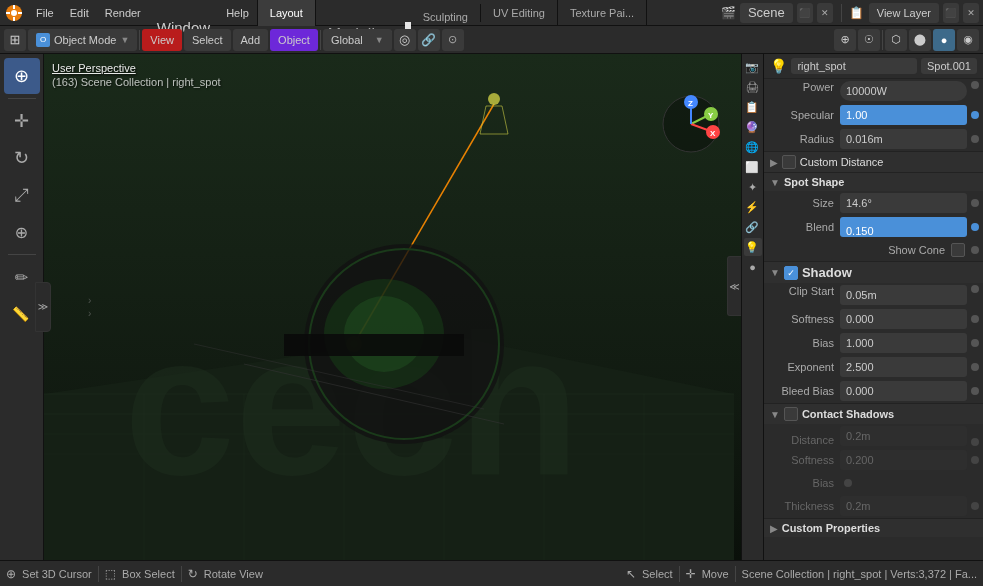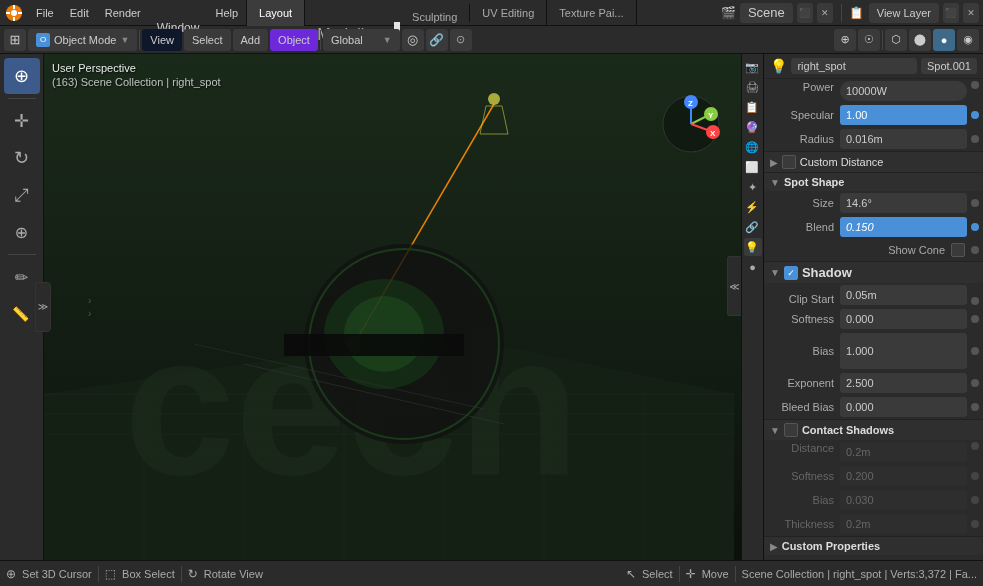--- a/index.html
+++ b/index.html
@@ -20,21 +20,21 @@
       <rect x="8" y="1" width="2" height="4" fill="#fff"></rect>
       <rect x="8" y="13" width="2" height="4" fill="#fff"></rect>
       <rect x="1" y="8" width="4" height="2" fill="#fff"></rect>
       <rect x="13" y="8" width="4" height="2" fill="#fff"></rect>
     </svg>
   </div>
 
   <div style="padding:0 8px; height:26px; line-height:26px; color:#ccc; font-size:11px; cursor:pointer;">File</div>
   <div style="padding:0 8px; height:26px; line-height:26px; color:#ccc; font-size:11px; cursor:pointer;">Edit</div>
   <div style="padding:0 8px; height:26px; line-height:26px; color:#ccc; font-size:11px; cursor:pointer;">Render</div>
-  <div style="padding:0 8px; height:16px; line-height:26px; color:#ccc; font-size:12px; cursor:pointer;margin-top:20px;">Window</div>
+  <div style="padding:0 8px; height:16px; line-height:26px; color:#ccc; font-size:15px; cursor:pointer;margin-top:20px;">Window</div>
   <div style="padding:0 8px; height:26px; line-height:26px; color:#ccc; font-size:11px; cursor:pointer;">Help</div>
 
   <div style="padding:0 12px; height:26px; line-height:26px; color:#fff; font-size:11px; cursor:pointer; background:#3c3c3c; border-right:1px solid #111; border-left:1px solid #111;">Layout</div>
   <div style="padding:0 12px; height:26px; line-height:26px; color:#aaa; font-size:16px; cursor:pointer; border-right:6px solid #e5e5e5;margin-top:44px;">Modeling</div>
   <div style="padding:0 12px; height:18px; line-height:26px; color:#aaa; font-size:11px; cursor:pointer; border-right:1px solid #111;">Sculpting</div>
   <div style="padding:0 12px; height:26px; line-height:26px; color:#aaa; font-size:11px; cursor:pointer; border-right:1px solid #111;">UV Editing</div>
   <div style="padding:0 12px; height:26px; line-height:26px; color:#aaa; font-size:11px; cursor:pointer; border-right:1px solid #111;">Texture Pai...</div>
 
   <div style="margin-left:auto; display:flex; align-items:center; gap:4px; padding:0 4px;">
     <div style="color:#e87d0d; font-size:12px;">🎬</div>
@@ -50,27 +50,27 @@
 </div>
 
 <div id="toolbar-row" style="display:flex; align-items:center; height:28px; background:#2b2b2b; border-bottom:1px solid #111; gap:2px; padding:0 4px;">
   <div style="width:22px; height:22px; display:flex; align-items:center; justify-content:center; background:#3a3a3a; border-radius:3px; cursor:pointer; font-size:13px; color:#ccc;">⊞</div>
   <div style="height:22px; display:flex; align-items:center; padding:0 8px; background:#3a3a3a; border-radius:3px; cursor:pointer; font-size:11px; color:#ccc; gap:4px;">
     <span style="width:14px; height:14px; background:#4a90d9; border-radius:2px; display:flex; align-items:center; justify-content:center; font-size:8px; color:#fff;">O</span>
     <span>Object Mode</span>
     <span style="font-size:9px; color:#888;">▼</span>
   </div>
   <div style="width:1px; height:20px; background:#444;"></div>
-  <div style="height:22px; display:flex; align-items:center; padding:0 8px; background:#0f172a; border-radius:3px; cursor:pointer; font-size:11px; color:#ccc;">View</div>
+  <div style="height:22px; display:flex; align-items:center; padding:0 8px; background:#b91c1c; border-radius:3px; cursor:pointer; font-size:11px; color:#ccc;">View</div>
   <div style="height:22px; display:flex; align-items:center; padding:0 8px; background:#3a3a3a; border-radius:3px; cursor:pointer; font-size:11px; color:#ccc;">Select</div>
   <div style="height:22px; display:flex; align-items:center; padding:0 8px; background:#3a3a3a; border-radius:3px; cursor:pointer; font-size:11px; color:#ccc;">Add</div>
   <div style="height:22px; display:flex; align-items:center; padding:0 8px; background:#6d28d9; border-radius:3px; cursor:pointer; font-size:11px; color:#ccc;">Object</div>
   <div style="width:1px; height:20px; background:#444;"></div>
 
-  <div style="height:22px; display:flex; align-items:center; padding:0 8px; background:#3a3a3a; border-radius:3px; cursor:pointer; font-size:11px; color:#ccc; gap:20px;">
+  <div style="height:22px; display:flex; align-items:center; padding:0 8px; background:#3a3a3a; border-radius:3px; cursor:pointer; font-size:11px; color:#ccc; gap:12px;">
     <span>Global</span>
     <span style="font-size:9px; color:#888;">▼</span>
   </div>
 
   <div style="width:22px; height:22px; display:flex; align-items:center; justify-content:center; background:#3a3a3a; border-radius:3px; cursor:pointer; font-size:13px; color:#ccc;">◎</div>
   <div style="width:22px; height:22px; display:flex; align-items:center; justify-content:center; background:#3a3a3a; border-radius:3px; cursor:pointer; font-size:12px; color:#aaa;">🔗</div>
   <div style="width:22px; height:22px; display:flex; align-items:center; justify-content:center; background:#3a3a3a; border-radius:3px; cursor:pointer; font-size:11px; color:#aaa;">⊙</div>
   <div style="flex:1;"></div>
 
   <div style="width:22px; height:22px; display:flex; align-items:center; justify-content:center; background:#3a3a3a; border-radius:3px; cursor:pointer; font-size:11px; color:#ccc;">⊕</div>
@@ -144,21 +144,21 @@
       <rect x="240" y="280" x2="420" y2="305" fill="#0a0a0a" opacity="0.9" width="180" height="22"></rect>
 
       <line x1="200" y1="310" x2="460" y2="370" stroke="#333" stroke-width="1" opacity="0.6"></line>
       <line x1="150" y1="290" x2="440" y2="355" stroke="#333" stroke-width="1" opacity="0.5"></line>
 
       <circle cx="450" cy="45" r="6" fill="#cccc44" opacity="0.8"></circle>
       <polygon points="442,52 458,52 464,80 436,80" fill="none" stroke="#cccc44" stroke-width="1" opacity="0.6"></polygon>
 
     </svg>
 
-    <div style="position:absolute; top:8px; left:8px; color:#fff; font-size:11px; opacity:0.9; text-shadow: 1px 1px 2px #000;">User Perspective</div>
+    <div style="position:absolute; top:8px; left:8px; color:#fff; font-size:11px; opacity:0.9; text-shadow: 1px 1px 2px #000; text-decoration: underline;">User Perspective</div>
     <div style="position:absolute; top:22px; left:8px; color:#fff; font-size:11px; opacity:0.7; text-shadow: 1px 1px 2px #000;">(163) Scene Collection | right_spot</div>
 
     <div style="position:absolute; top:40px; right:20px; width:60px; height:60px;">
       <svg width="60" height="60" viewBox="0 0 60 60">
         <circle cx="30" cy="30" r="28" fill="rgba(0,0,0,0.3)" stroke="#333" stroke-width="1"></circle>
 
         <line x1="30" y1="30" x2="50" y2="20" stroke="#88cc44" stroke-width="2"></line>
         <circle cx="50" cy="20" r="7" fill="#88cc44"></circle>
         <text x="47" y="24" font-size="8" fill="#fff" font-weight="bold">Y</text>
 
@@ -240,57 +240,57 @@
     <div style="display:flex; align-items:center; padding:2px 4px; min-height:22px;">
       <div style="color:#aaa; font-size:11px; min-width:72px; text-align:right; padding-right:6px;">Size</div>
       <div style="flex:1; background:#3a3a3a; border-radius:3px; height:20px; display:flex; align-items:center; padding:0 6px; font-size:11px; color:#ccc;">
         <span>14.6°</span>
       </div>
       <div style="width:8px; height:8px; border-radius:50%; background:#555; margin-left:4px; cursor:pointer;"></div>
     </div>
 
     <div style="display:flex; align-items:center; padding:2px 4px; min-height:22px;">
       <div style="color:#aaa; font-size:11px; min-width:72px; text-align:right; padding-right:6px;">Blend</div>
-      <div style="flex:1; background:#4a90d9; border-radius:3px; height:20px; display:flex; align-items:center; padding:0 6px; font-size:11px; color:#fff;font-style:italic;">
+      <div style="flex:1; background:#4a90d9; border-radius:3px; height:20px; display:flex; align-items:flex-end; padding:0 6px; font-size:11px; color:#fff;">
         <span>0.150</span>
       </div>
       <div style="width:8px; height:8px; border-radius:50%; background:#4a90d9; margin-left:4px; cursor:pointer;"></div>
     </div>
 
     <div style="display:flex; align-items:center; padding:2px 4px; min-height:22px; justify-content:flex-end; gap:6px;">
       <div style="color:#aaa; font-size:11px;">Show Cone</div>
       <div style="width:14px; height:14px; border:1px solid #555; background:#3a3a3a; border-radius:2px; cursor:pointer;"></div>
       <div style="width:8px; height:8px; border-radius:50%; background:#555; cursor:pointer;"></div>
     </div>
 
     <div style="display:flex; align-items:center; padding:3px 6px; background:#2f2f2f; border-top:1px solid #222; cursor:pointer; gap:4px;">
       <span style="color:#888; font-size:10px;">▼</span>
       <div style="width:14px; height:14px; border:1px solid #4a90d9; background:#4a90d9; border-radius:2px; display:flex; align-items:center; justify-content:center; cursor:pointer; color:#fff; font-size:9px;">✓</div>
       <span style="font-size:13px; color:#ddd; font-weight:bold;">Shadow</span>
     </div>
 
-    <div style="display:flex; align-items:flex-end; padding:2px 4px; min-height:22px;">
+    <div style="display:flex; align-items:flex-start; padding:2px 4px; min-height:22px;">
       <div style="color:#aaa; font-size:11px; min-width:72px; text-align:right; padding-right:6px;">Clip Start</div>
       <div style="flex:1; background:#3a3a3a; border-radius:3px; height:20px; display:flex; align-items:center; padding:0 6px; font-size:11px; color:#ccc;">
         <span>0.05m</span>
       </div>
       <div style="width:8px; height:8px; border-radius:50%; background:#555; margin-left:4px; cursor:pointer;"></div>
     </div>
 
     <div style="display:flex; align-items:center; padding:2px 4px; min-height:22px;">
       <div style="color:#aaa; font-size:11px; min-width:72px; text-align:right; padding-right:6px;">Softness</div>
       <div style="flex:1; background:#3a3a3a; border-radius:3px; height:20px; display:flex; align-items:center; padding:0 6px; font-size:11px; color:#ccc;">
         <span>0.000</span>
       </div>
       <div style="width:8px; height:8px; border-radius:50%; background:#555; margin-left:4px; cursor:pointer;"></div>
     </div>
 
     <div style="display:flex; align-items:center; padding:2px 4px; min-height:22px;">
       <div style="color:#aaa; font-size:11px; min-width:72px; text-align:right; padding-right:6px;">Bias</div>
-      <div style="flex:1; background:#3a3a3a; border-radius:3px; height:36px; display:flex; align-items:center; padding:0 6px; font-size:11px; color:#ccc;">
+      <div style="flex:1; background:#3a3a3a; border-radius:3px; height:20px; display:flex; align-items:center; padding:0 6px; font-size:11px; color:#ccc;">
         <span>1.000</span>
       </div>
       <div style="width:8px; height:8px; border-radius:50%; background:#555; margin-left:4px; cursor:pointer;"></div>
     </div>
 
     <div style="display:flex; align-items:center; padding:2px 4px; min-height:22px;">
       <div style="color:#aaa; font-size:11px; min-width:72px; text-align:right; padding-right:6px;">Exponent</div>
       <div style="flex:1; background:#3a3a3a; border-radius:3px; height:20px; display:flex; align-items:center; padding:0 6px; font-size:11px; color:#ccc;">
         <span>2.500</span>
       </div>
@@ -304,41 +304,38 @@
       </div>
       <div style="width:8px; height:8px; border-radius:50%; background:#555; margin-left:4px; cursor:pointer;"></div>
     </div>
 
     <div style="display:flex; align-items:center; padding:3px 6px; background:#2f2f2f; border-top:1px solid #222; cursor:pointer; gap:4px;">
       <span style="color:#888; font-size:10px;">▼</span>
       <div style="width:14px; height:14px; border:1px solid #555; background:#3a3a3a; border-radius:2px; cursor:pointer;"></div>
       <span style="font-size:11px; color:#ddd; font-weight:bold;">Contact Shadows</span>
     </div>
 
-    <div style="display:flex; align-items:flex-start; padding:2px 4px; min-height:22px;">
+    <div style="display:flex; align-items:flex-end; padding:2px 4px; min-height:22px;">
       <div style="color:#666; font-size:11px; min-width:72px; text-align:right; padding-right:6px;">Distance</div>
       <div style="flex:1; background:#2e2e2e; border-radius:3px; height:20px; display:flex; align-items:center; padding:0 6px; font-size:11px; color:#666;">
         <span>0.2m</span>
       </div>
       <div style="width:8px; height:8px; border-radius:50%; background:#444; margin-left:4px; cursor:pointer;"></div>
     </div>
 
     <div style="display:flex; align-items:center; padding:2px 4px; min-height:22px;">
       <div style="color:#666; font-size:11px; min-width:72px; text-align:right; padding-right:6px;">Softness</div>
       <div style="flex:1; background:#2e2e2e; border-radius:3px; height:20px; display:flex; align-items:center; padding:0 6px; font-size:11px; color:#666;">
         <span>0.200</span>
       </div>
       <div style="width:8px; height:8px; border-radius:50%; background:#444; margin-left:4px; cursor:pointer;"></div>
     </div>
 
     <div style="display:flex; align-items:center; padding:2px 4px; min-height:22px;">
       <div style="color:#666; font-size:11px; min-width:72px; text-align:right; padding-right:6px;">Bias</div>
-      <div style="flex:1; background:#2e2e2e; border-radius:3px; height:20px; display:flex; align-items:center; padding:0 6px; font-size:11px; color:#666;">
-        <span>0.030</span>
-      </div>
       <div style="width:8px; height:8px; border-radius:50%; background:#444; margin-left:4px; cursor:pointer;"></div>
     </div>
 
     <div style="display:flex; align-items:center; padding:2px 4px; min-height:22px;">
       <div style="color:#666; font-size:11px; min-width:72px; text-align:right; padding-right:6px;">Thickness</div>
       <div style="flex:1; background:#2e2e2e; border-radius:3px; height:20px; display:flex; align-items:center; padding:0 6px; font-size:11px; color:#666;">
         <span>0.2m</span>
       </div>
       <div style="width:8px; height:8px; border-radius:50%; background:#444; margin-left:4px; cursor:pointer;"></div>
     </div>

